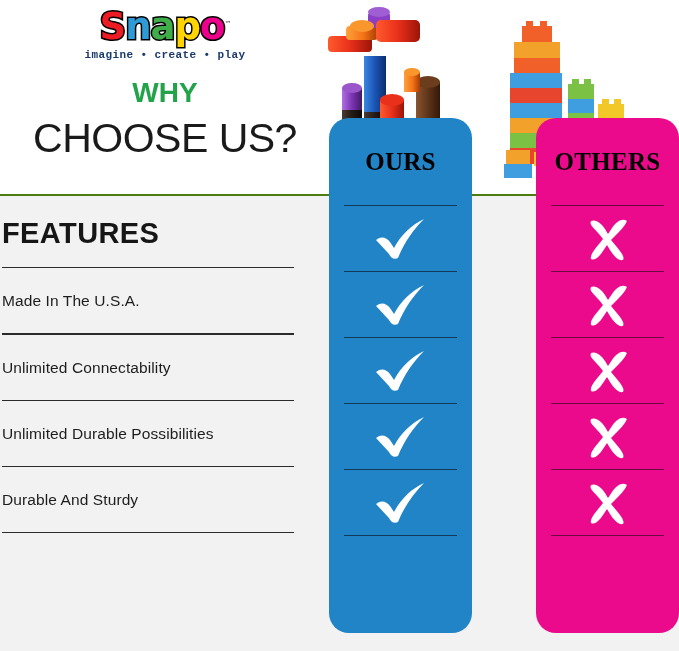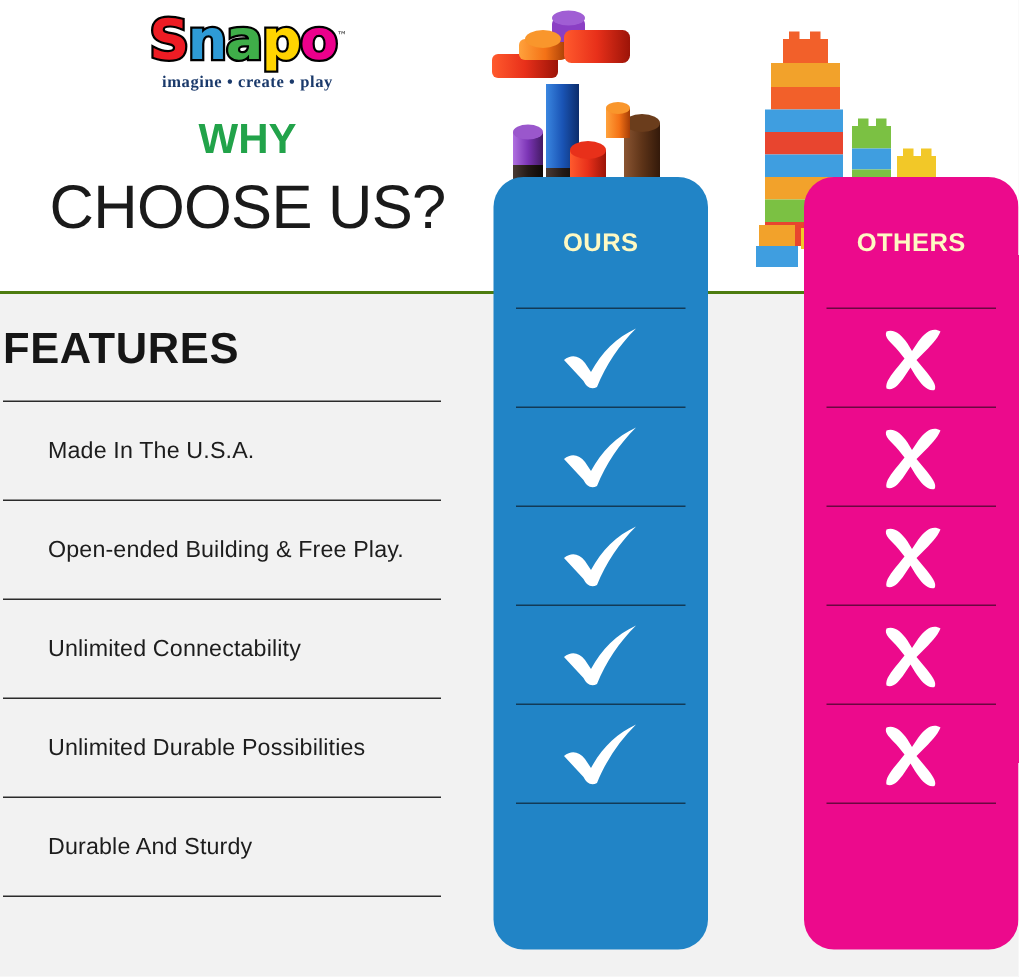--- a/index.html
+++ b/index.html
@@ -51,21 +51,21 @@
   #logo-tm {
     font-size: 7px;
     color: #333;
     -webkit-text-stroke: 0;
     vertical-align: super;
     font-weight: normal;
   }
 
   #tagline {
     margin-top: 2px;
-    font-family: Liberation Serif, serif;
+    font-family: Liberation Mono, monospace;
     font-size: 11px;
     font-weight: bold;
     color: #1B3A6B;
     letter-spacing: 0.4px;
   }
 
   #headline {
     position: absolute;
     left: 0; top: 72px;
     width: 330px;
@@ -116,21 +116,20 @@
   }
   .feat-row {
     height: 65px;
     display: flex;
     align-items: center;
   }
   .feat-label {
     font-size: 15.5px;
     color: #1d1d1d;
     letter-spacing: 0.1px;
-    margin-left: 30px;
   }
 
   
   .col {
     position: absolute;
     top: 0;
     width: 143px;
     border-radius: 20px;
     overflow: hidden;
   }
@@ -148,24 +147,25 @@
     margin-left: 36px;
   }
 
   .col-head {
     height: 87px;
     display: flex;
     align-items: center;
     justify-content: center;
   }
   .col-head-text {
-    font-size: 17px;
+    font-size: 25px;
     font-weight: bold;
-    color: #fef9c3;
+    color: #000000;
     letter-spacing: 0.3px;
+    font-family: Liberation Serif, serif;
   }
   .col-rule {
     margin: 0 15px;
     height: 0;
     border-top: 1.6px solid #123a57;
   }
   #col-others .col-rule {
     border-top-color: #6b0741;
   }
   .mark-row {
@@ -405,23 +405,20 @@
 
 <div id="features-col">
   <div id="features-title">FEATURES</div>
 
   <div class="feat-rule"></div>
   <div class="feat-row">
     <span class="feat-label">Made In The U.S.A.</span>
   </div>
 
   <div class="feat-rule"></div>
-  <div class="feat-row">
-    <span class="feat-label">Open-ended Building &amp; Free Play.</span>
-  </div>
 
   <div class="feat-rule"></div>
   <div class="feat-row">
     <span class="feat-label">Unlimited Connectability</span>
   </div>
 
   <div class="feat-rule"></div>
   <div class="feat-row">
     <span class="feat-label">Unlimited Durable Possibilities</span>
   </div>

